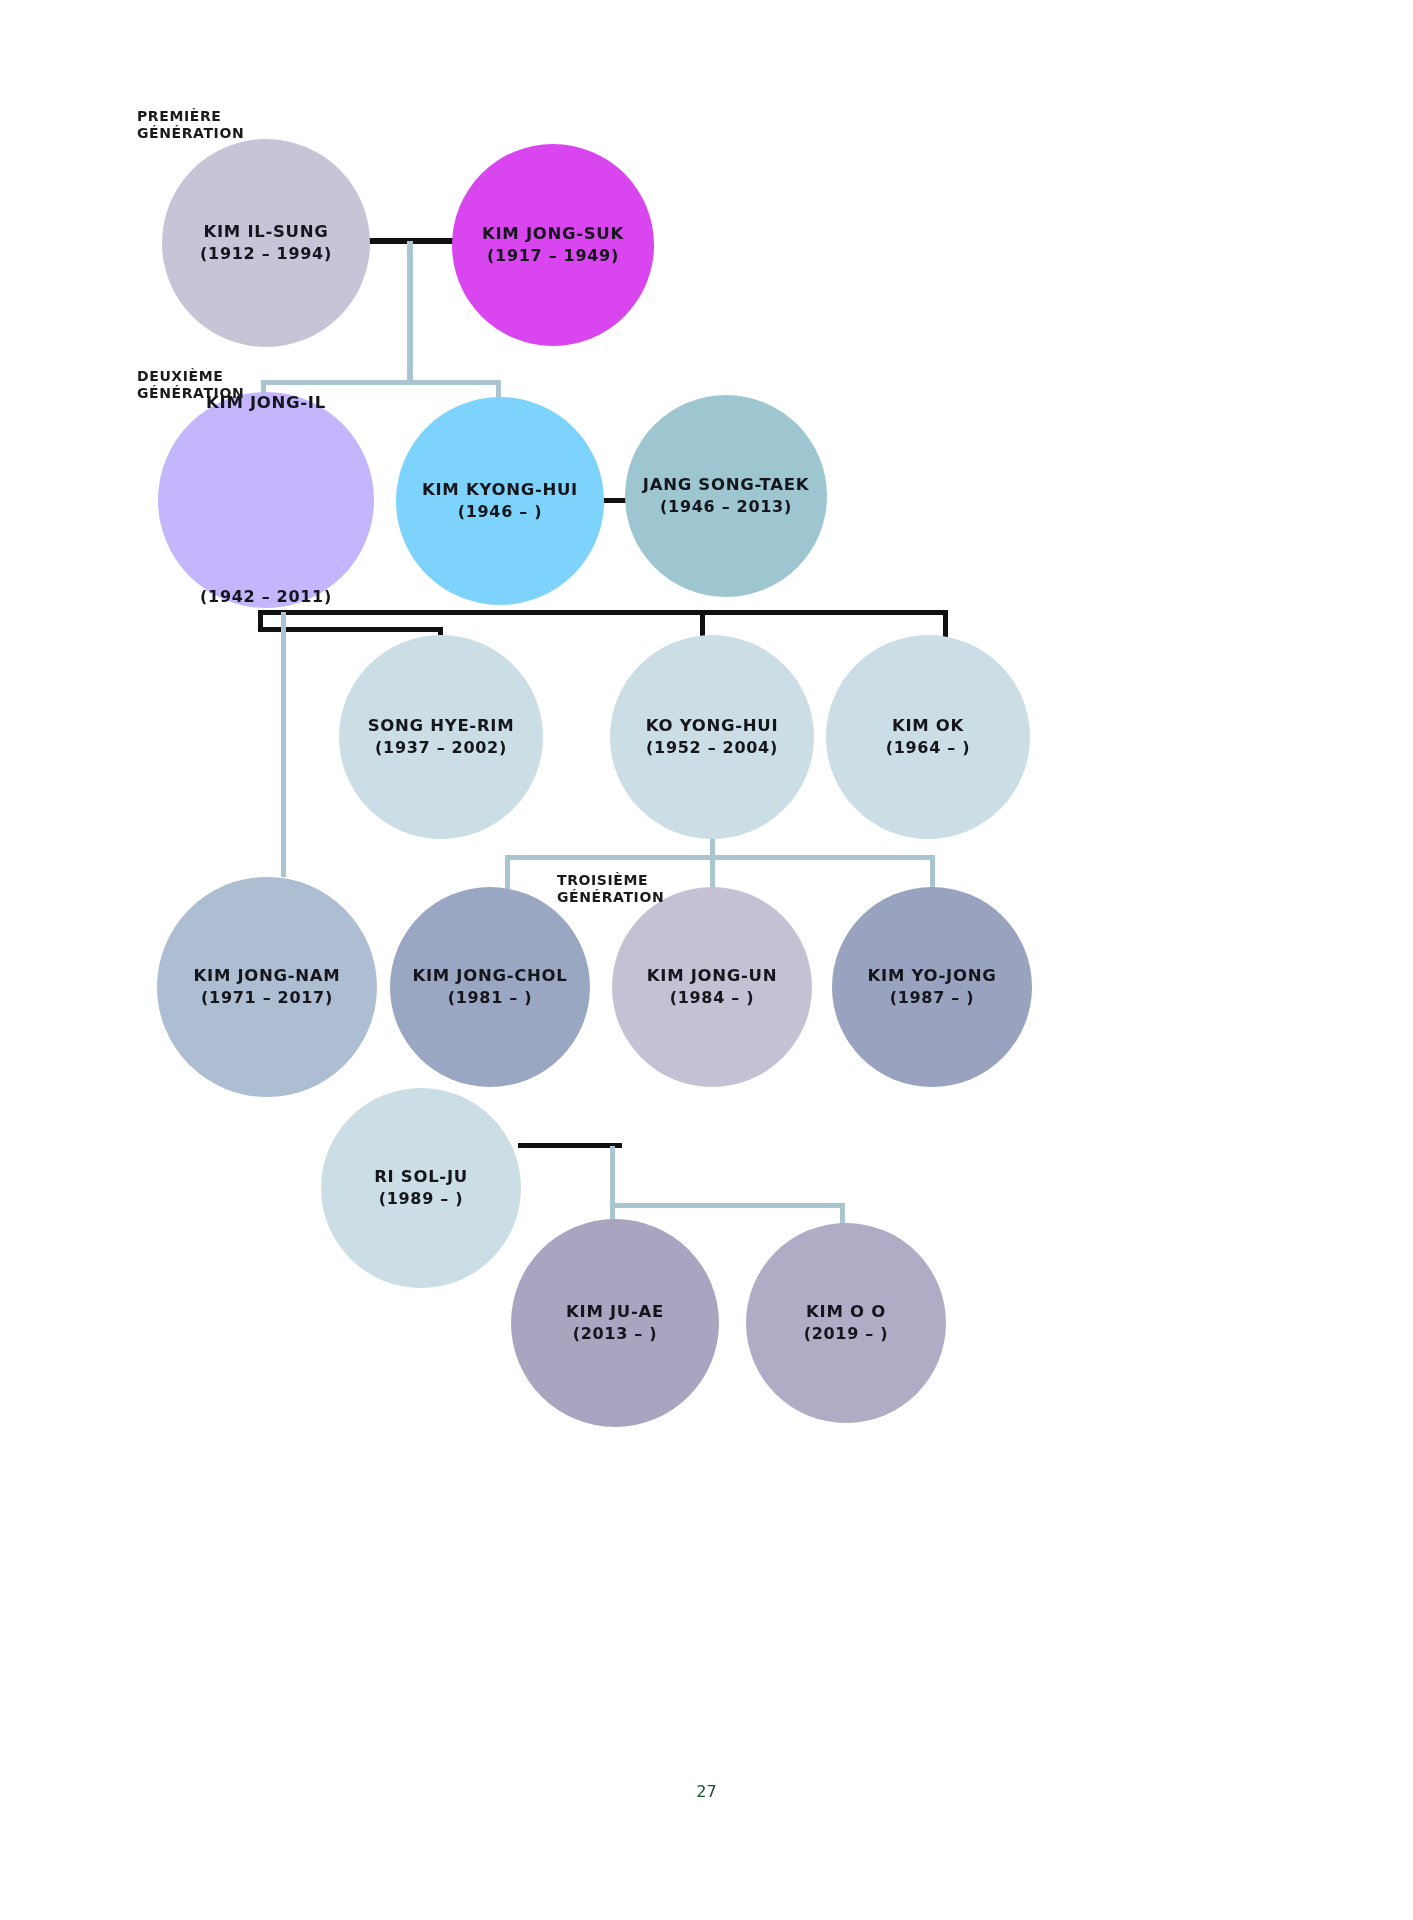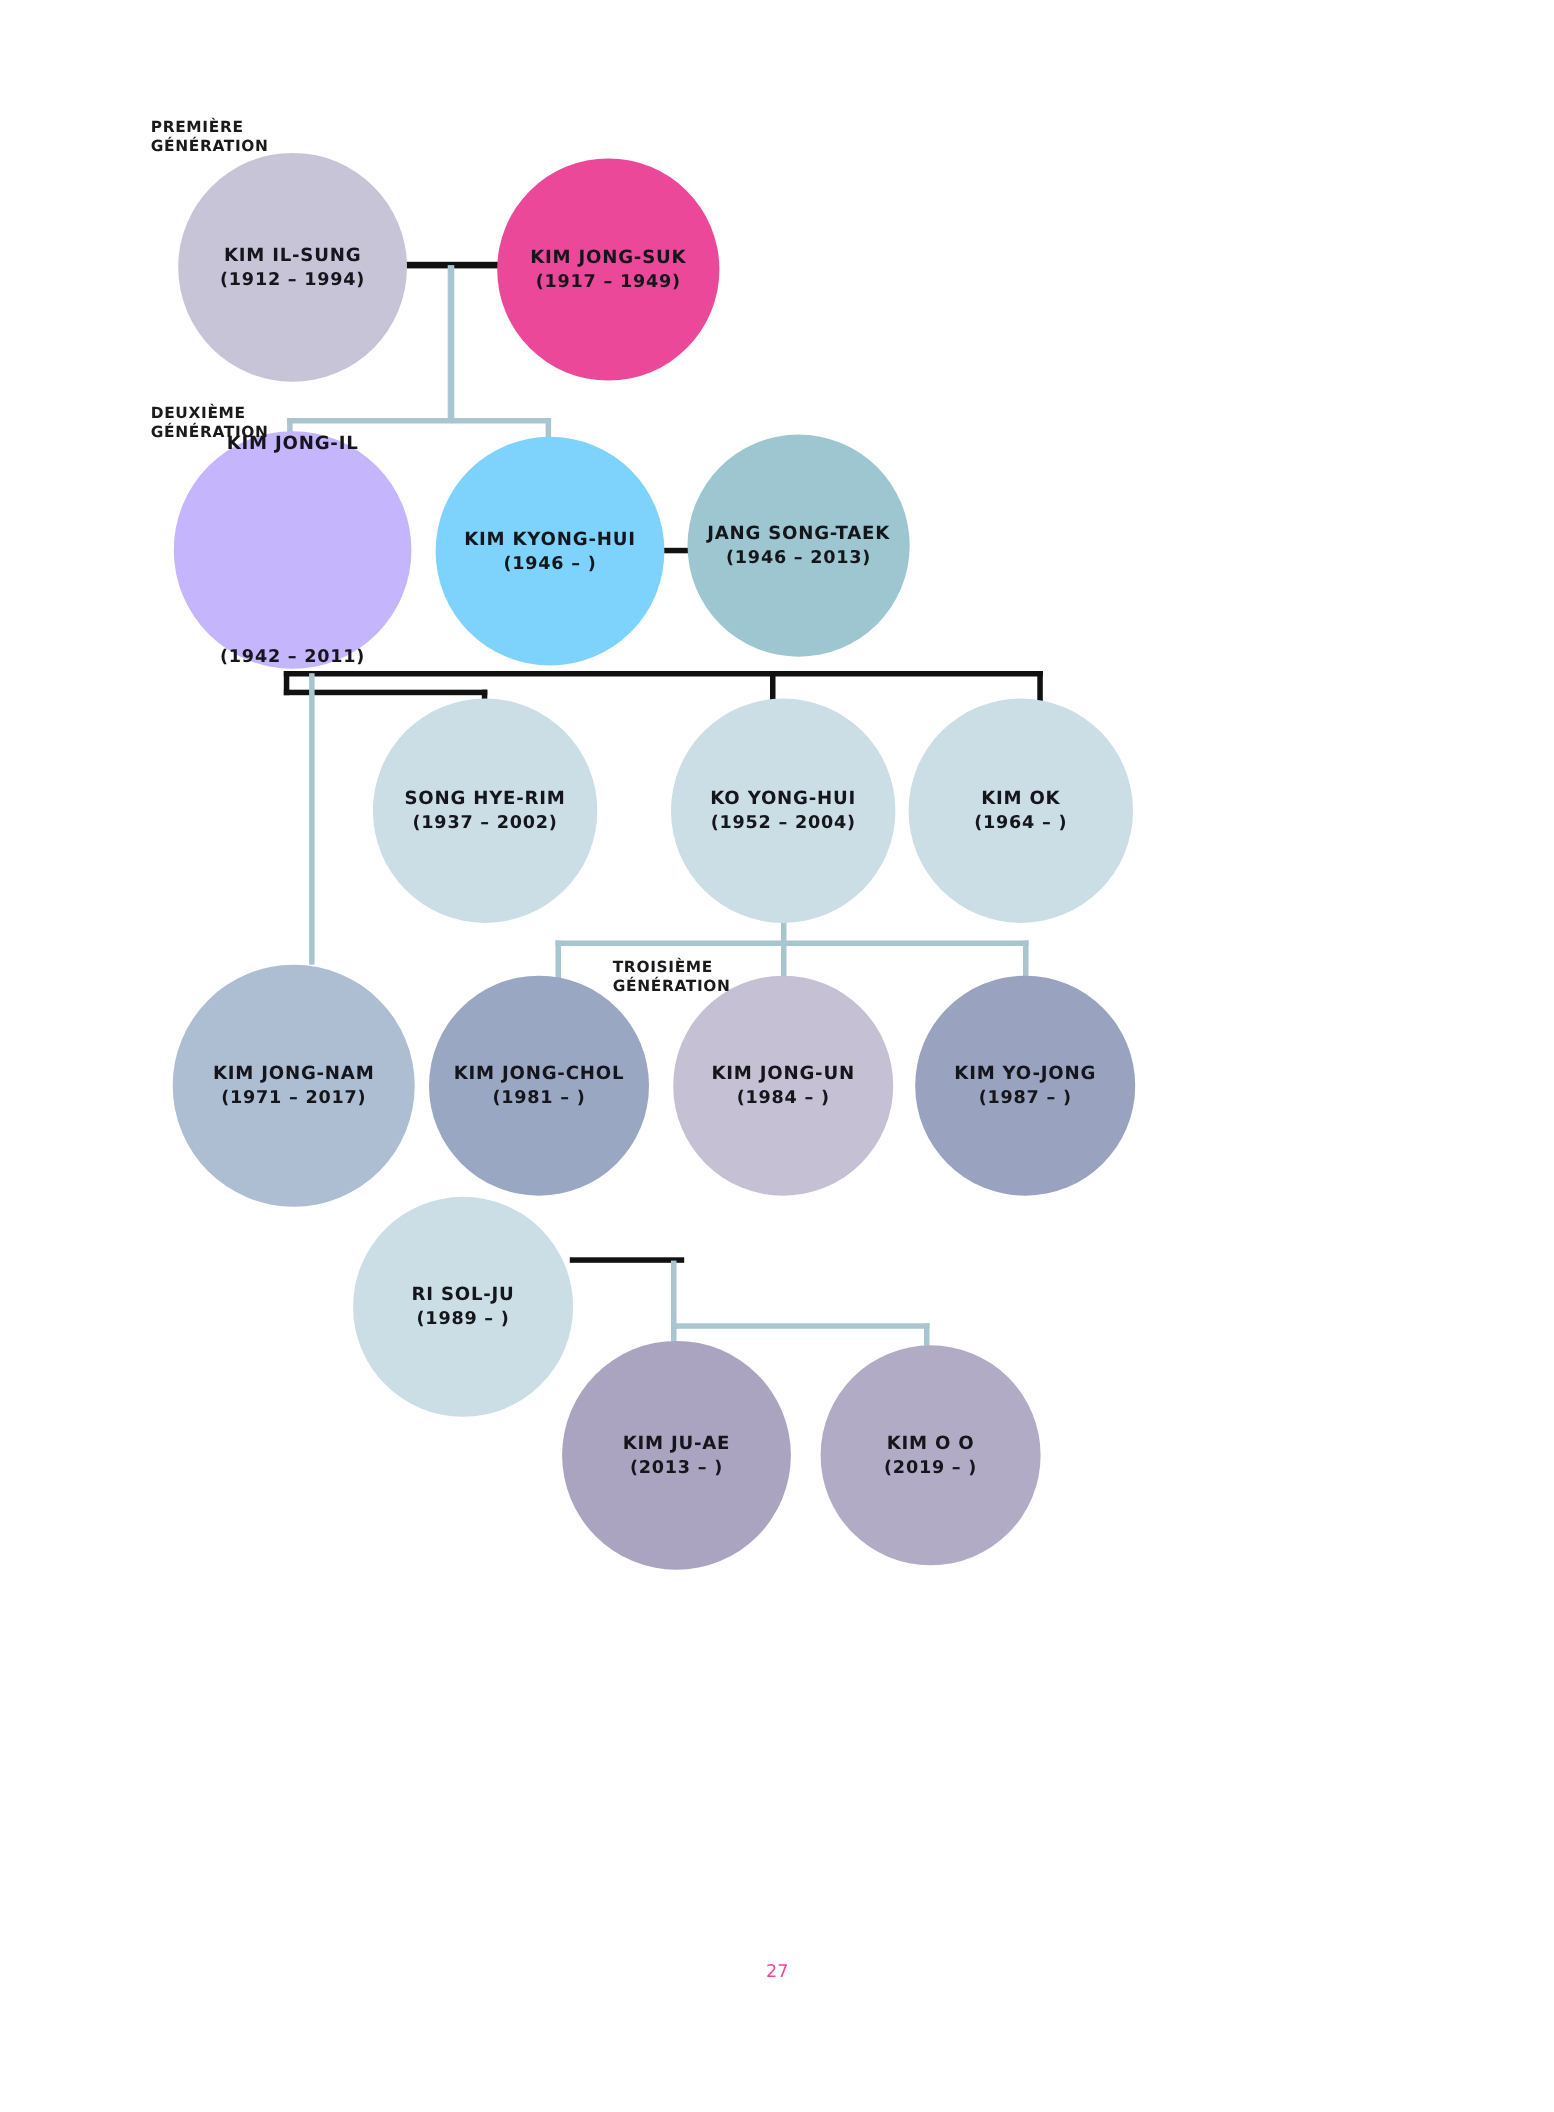--- a/index.html
+++ b/index.html
@@ -75,21 +75,21 @@
   }
   
   #page-number {
     position: absolute;
     left: 0;
     width: 1413px;
     top: 1782px;
     text-align: center;
     font-family: "DejaVu Sans", sans-serif;
     font-size: 16px;
-    color: #ec4899;
+    color: #14532d;
   }
 </style>
 </head>
 <body>
 
 <div id="page">
 
   <div id="wires">
 
     <div class="wire-black" style="left:368px; top:238px; width:85px; height:6px;"></div>
@@ -130,21 +130,21 @@
   <div class="gen-label" style="left:137px; top:368px;">DEUXIÈME
 GÉNÉRATION</div>
   <div class="gen-label" style="left:557px; top:872px;">TROISIÈME
 GÉNÉRATION</div>
 
   <div class="node" style="left:162px; top:139px; width:208px; height:208px; background:#c7c4d8;">
     <div class="nm">KIM IL-SUNG</div>
     <div class="dt">(1912 – 1994)</div>
   </div>
 
-  <div class="node" style="left:452px; top:144px; width:202px; height:202px; background:#ec4899;">
+  <div class="node" style="left:452px; top:144px; width:202px; height:202px; background:#d946ef;">
     <div class="nm">KIM JONG-SUK</div>
     <div class="dt">(1917 – 1949)</div>
   </div>
 
   <div class="node" style="left:158px; top:392px; width:216px; height:216px; background:#c4b5fd;justify-content:space-between;">
     <div class="nm">KIM JONG-IL</div>
     <div class="dt">(1942 – 2011)</div>
   </div>
 
   <div class="node" style="left:396px; top:397px; width:208px; height:208px; background:#7dd3fc;">

